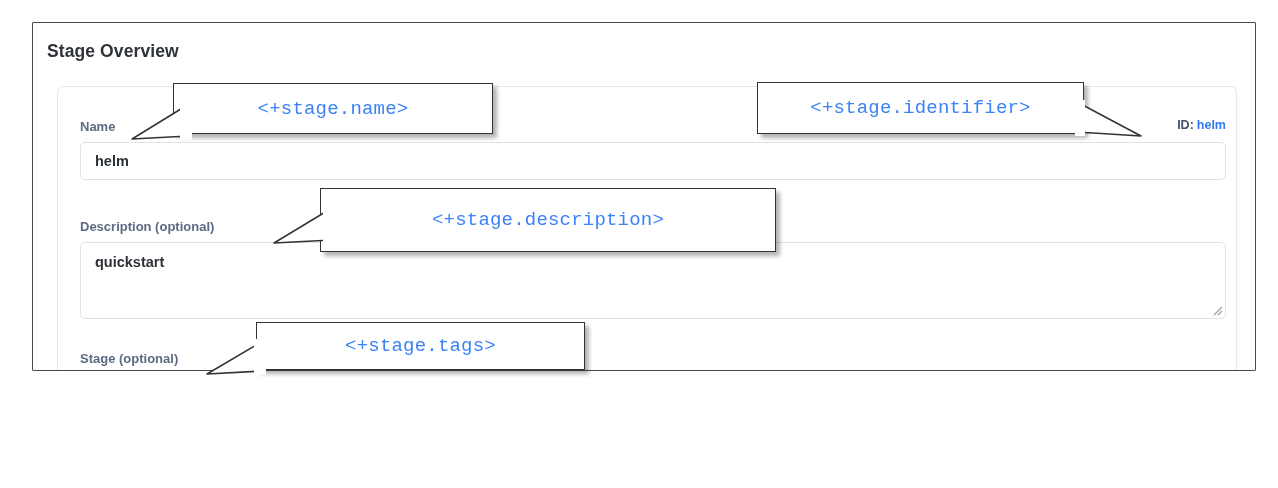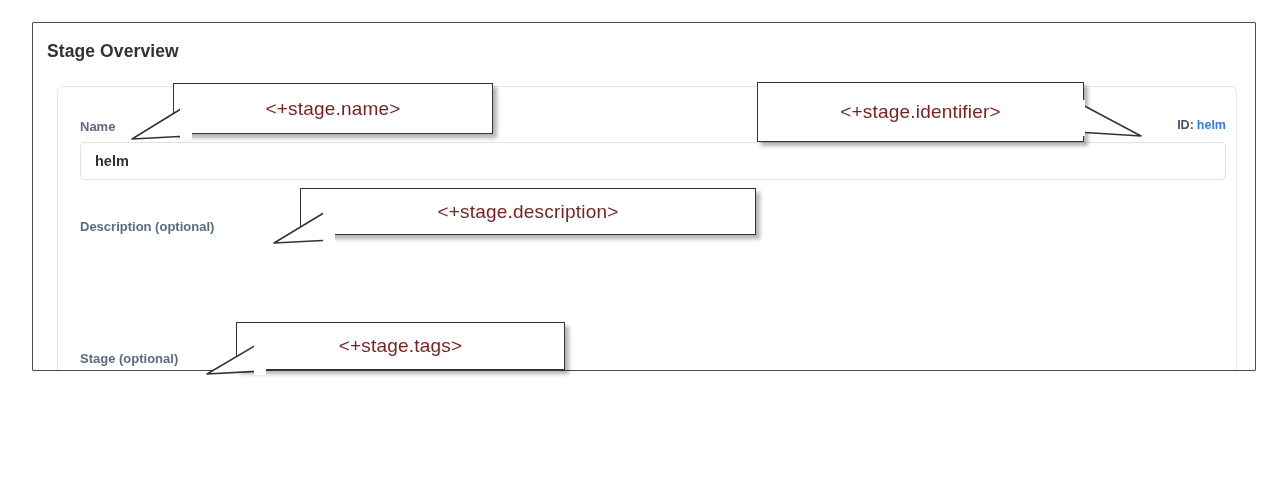--- a/index.html
+++ b/index.html
@@ -173,40 +173,40 @@
 
   
   .callout {
     position: absolute;
     box-sizing: border-box;
     background: #ffffff;
     border: 1.5px solid #333333;
     display: flex;
     align-items: center;
     justify-content: center;
-    font-family: Liberation Sans, sans-serif;
+    font-family: Liberation Mono, monospace;
     font-size: 19px;
-    color: #7f1d1d;
+    color: #3b82f6;
     letter-spacing: 0.2px;
     white-space: nowrap;
     box-shadow: 4px 4px 4px rgba(0,0,0,0.30);
     z-index: 10;
   }
 
   .callout-tail {
     position: absolute;
     overflow: visible;
     z-index: 11;
     pointer-events: none;
   }
 
   .c-name  { left: 173px; top: 83px;  width: 320px; height: 51px; }
-  .c-ident { left: 757px; top: 82px;  width: 327px; height: 60px; }
-  .c-desc  { left: 300px; top: 188px; width: 456px; height: 47px; }
-  .c-tags  { left: 236px; top: 322px; width: 329px; height: 48px; }
+  .c-ident { left: 757px; top: 82px;  width: 327px; height: 52px; }
+  .c-desc  { left: 320px; top: 188px; width: 456px; height: 64px; }
+  .c-tags  { left: 256px; top: 322px; width: 329px; height: 48px; }
 
   .t-name  { left: 130px; top: 100px; width: 60px;  height: 42px; }
   .t-ident { left: 1075px; top: 100px; width: 70px; height: 40px; }
   .t-desc  { left: 272px; top: 205px; width: 62px;  height: 42px; }
   .t-tags  { left: 205px; top: 338px; width: 60px;  height: 40px; }
 </style>
 </head>
 <body>
 
 <div id="stage">
@@ -220,20 +220,26 @@
       <div class="field-group grp-name">
         <span class="field-label">Name</span>
         <div class="id-readout">
           <span>ID:</span><span class="id-value">helm</span>
         </div>
         <input class="text-input" type="text" value="helm" style="">
       </div>
 
       <div class="field-group grp-desc">
         <span class="field-label">Description (optional)</span>
+        <div class="ta-wrap">
+          <textarea class="text-area" style="">quickstart</textarea>
+          <svg class="resize-grip" viewBox="0 0 12 12">
+            <path d="M11,3 L3,11 M11,7 L7,11" stroke="#9aa0a6" stroke-width="1.2" fill="none"></path>
+          </svg>
+        </div>
       </div>
 
       <div class="field-group grp-tags">
         <span class="field-label">Stage (optional)</span>
         <div class="tags-box">
           <span class="tag-chip">
             <span>docs</span>
             <span class="chip-x">×</span>
           </span>
         </div>

